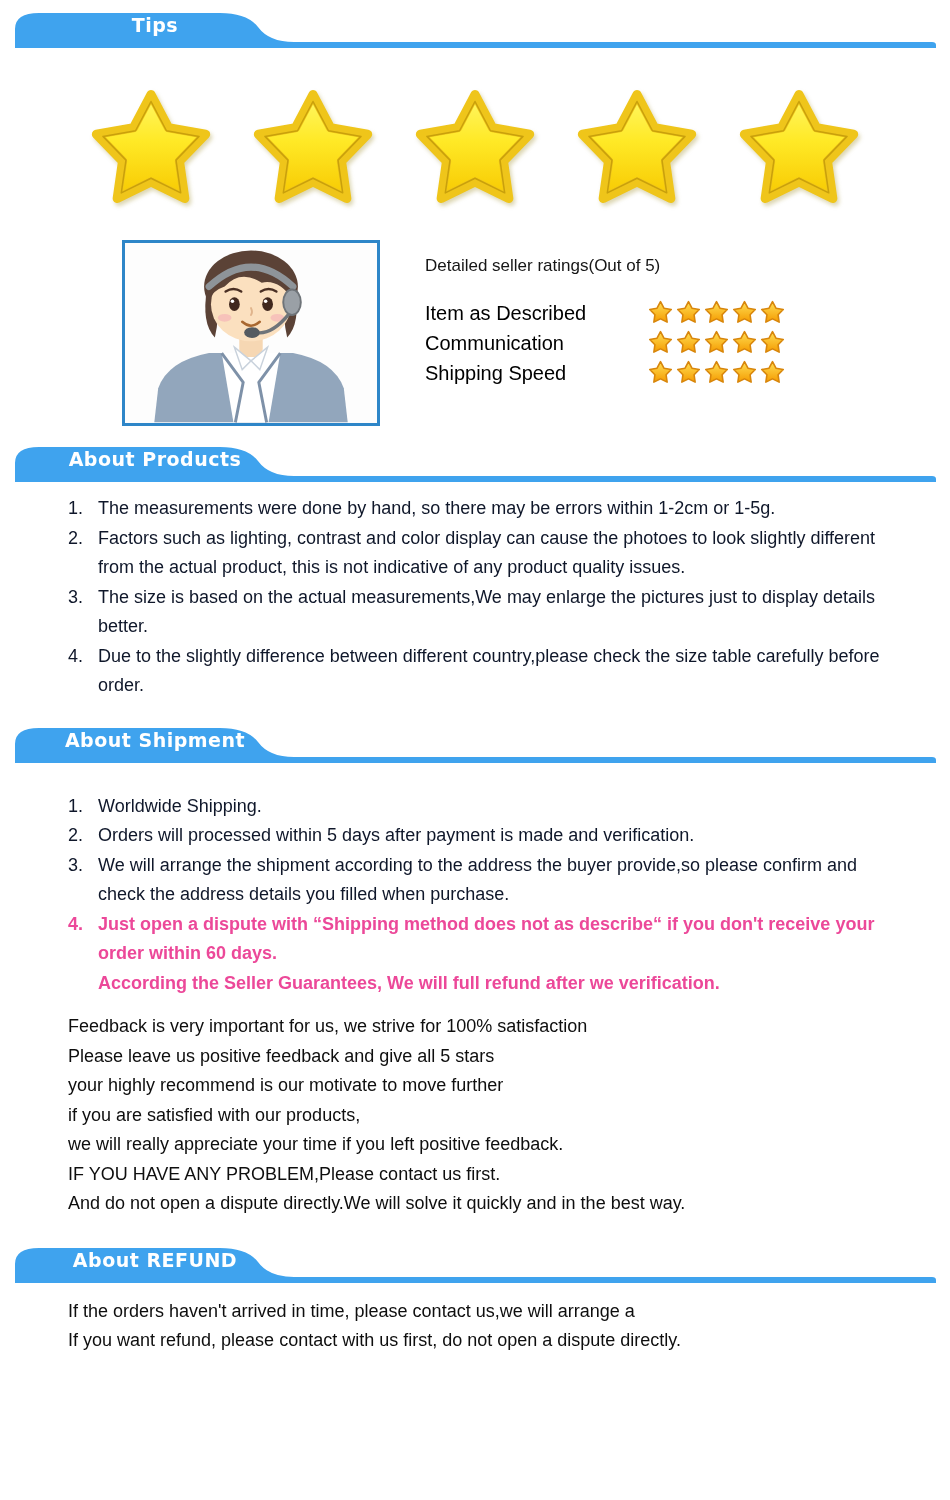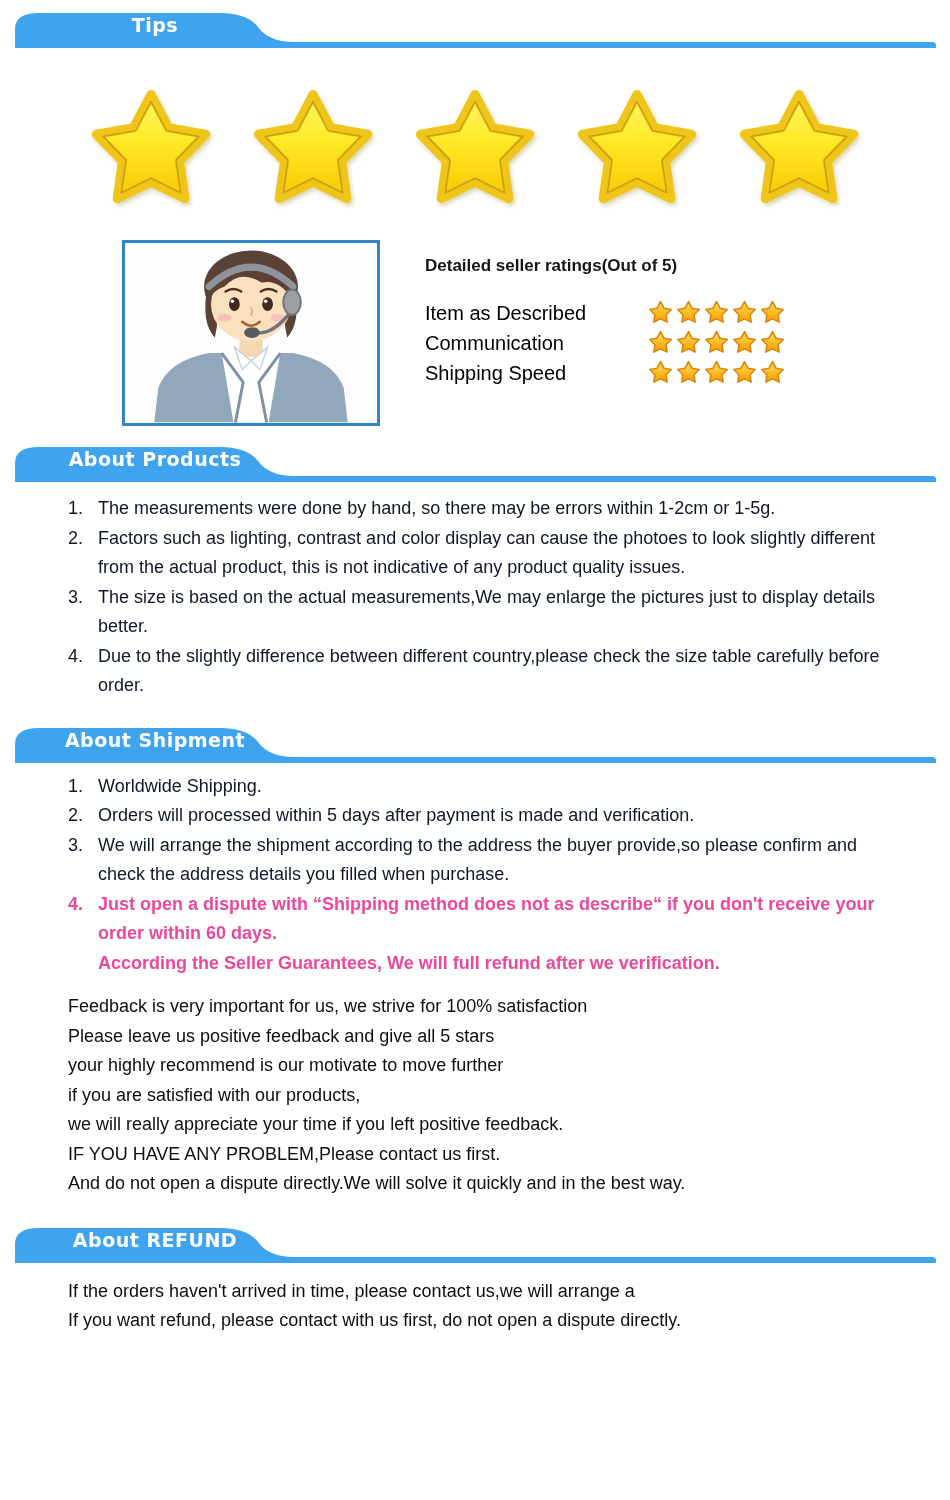--- a/index.html
+++ b/index.html
@@ -17,37 +17,37 @@
 
   
   .stars-row { margin-top:38px; display:flex; justify-content:center; gap:24px; }
   .big-star { width:138px; height:132px; filter:drop-shadow(2px 3px 2px rgba(140,120,0,.30)); }
 
   
   .seller { margin:22px 0 0 122px; display:flex; }
   .avatar-box { width:258px; height:186px; border:3px solid #2E86C8; background:#fdfdfd; }
   .avatar-box svg { display:block; width:100%; height:100%; }
   .ratings { margin-left:45px; padding-top:16px; }
-  .ratings-title { font-size:17px; font-weight:bold; color:#161616; margin-bottom:22px; }
+  .ratings-title { font-size:17px; font-weight:normal; color:#161616; margin-bottom:22px; }
   .rating-row { display:flex; align-items:center; height:30px; }
   .rating-label { width:222px; font-size:20px; color:#000000; }
   .rating-stars { display:flex; }
   .rating-stars svg, .small-star { width:27px; height:26px; margin-right:1px; }
 
   
   .olist { list-style:none; counter-reset:n; margin:12px 60px 0 68px; }
   .olist li { counter-increment:n; position:relative; padding-left:30px;
               font-size:18px; line-height:29.5px; color:#0f172a; }
   .olist li::before { content:counter(n) "."; position:absolute; left:0; }
   .olist li.bold, .olist li.bold::before { font-weight:bold; color:#ec4899; }
   .plain { margin:14px 60px 0 68px; }
   .plain p { font-size:18px; line-height:29.5px; color:#0e0e0e; }
   .sec-products .banner { margin-top:16px; }
   .sec-shipment .banner { margin-top:22px; }
-  .sec-shipment .olist { margin-top:9px; }
+  .sec-shipment .olist { margin-top:29px; }
   .sec-feedback .banner { margin-top:25px; }
   .sec-refund .banner { margin-top:24px; }
 </style>
 </head>
 <body>
 
 <svg width="0" height="0" style="position:absolute">
   <defs>
     <polygon id="star-shape" points="0,-100 30.6,-42.1 95.1,-30.9 49.5,16.1 58.8,80.9 0,52 -58.8,80.9 -49.5,16.1 -95.1,-30.9 -30.6,-42.1"></polygon>
     <linearGradient id="gBig" x1="0" y1="0" x2="0" y2="1">

